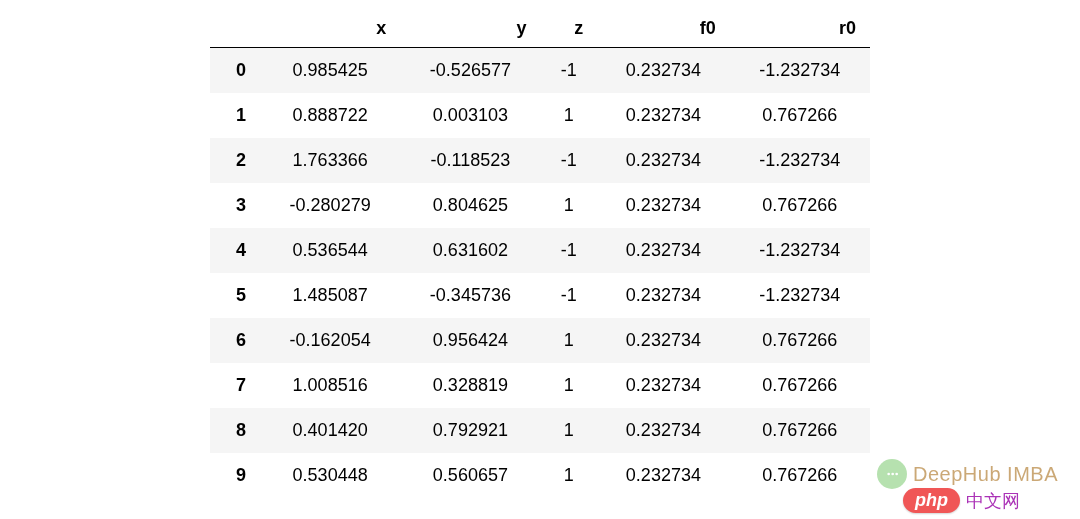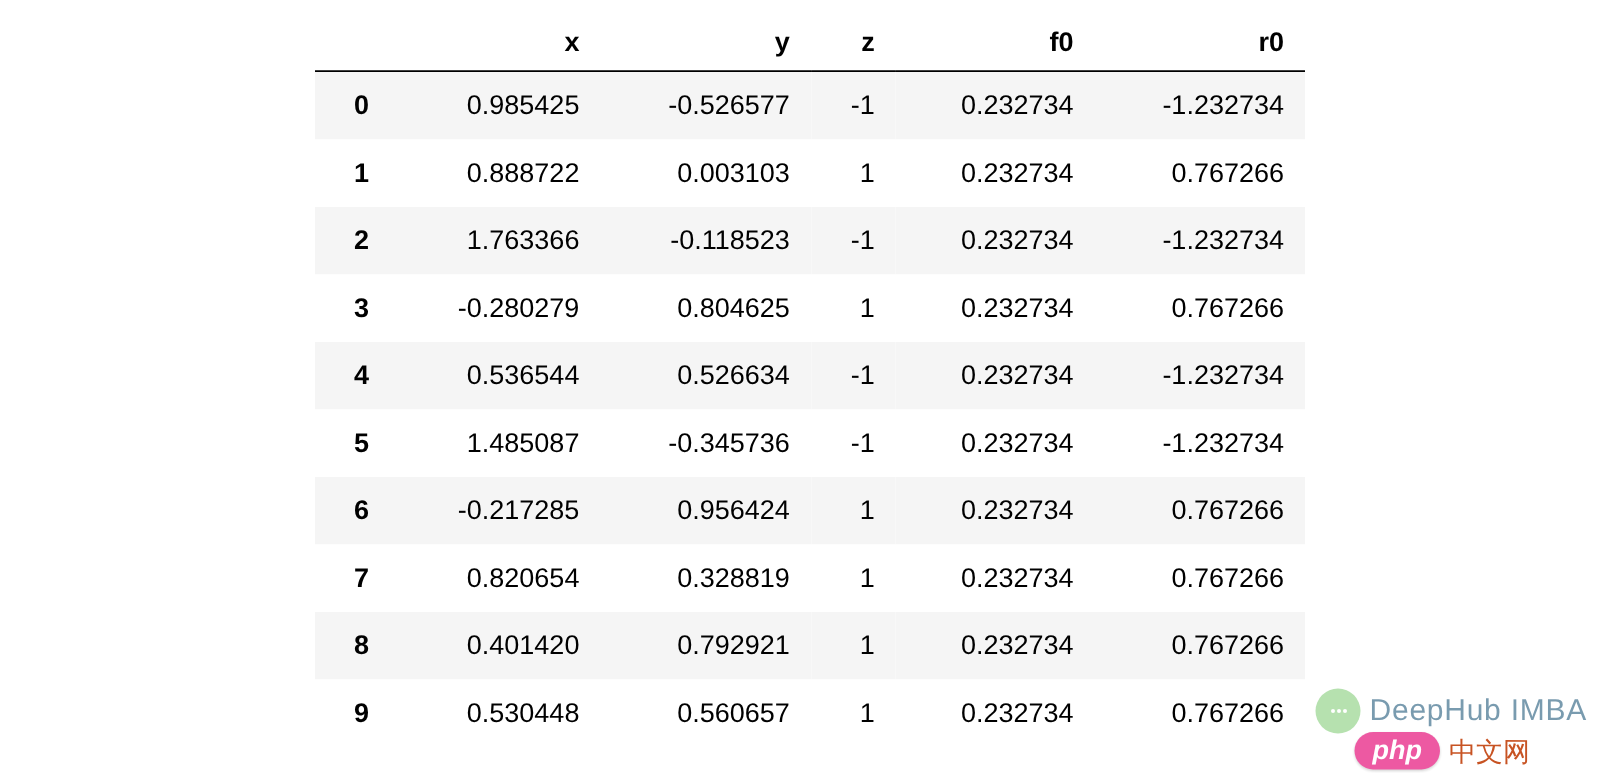--- a/index.html
+++ b/index.html
@@ -29,21 +29,21 @@
     thead th.idx { }
     tbody tr:nth-child(odd) { background: #f5f5f5; }
     tbody tr:nth-child(even) { background: #ffffff; }
     tbody th.rowidx {
       text-align: right;
       font-weight: 700;
       padding: 12px 14px;
       width: 50px;
     }
     tbody td {
-      text-align: right;
+      text-align: center;
       font-weight: 400;
       padding: 12px 14px;
       white-space: nowrap;
     }
     .watermark {
       position: absolute;
       right: 22px;
       bottom: 30px;
       display: flex;
       align-items: center;
@@ -53,45 +53,45 @@
     }
     .wm-bubble {
       width: 30px; height: 30px;
       border-radius: 50%;
       background: #7bc96f;
       display: flex; align-items: center; justify-content: center;
       color: #fff; font-size: 16px;
     }
     .wm-text {
       font-size: 20px;
-      color: #0c4a6e;
+      color: #a16207;
       letter-spacing: 0.5px;
     }
     .php-badge {
       position: absolute;
       right: 60px;
       bottom: 6px;
       display: flex;
       align-items: center;
       gap: 6px;
       opacity: 0.9;
       pointer-events: none;
     }
     .php-pill {
-      background: #ec4899;
+      background: #ef4444;
       color: #fff;
       font-weight: 700;
       font-style: italic;
       font-size: 18px;
       padding: 2px 12px;
       border-radius: 14px;
       box-shadow: 0 1px 2px rgba(0,0,0,0.2);
     }
     .php-cn {
-      color: #c2410c;
+      color: #a21caf;
       font-size: 18px;
     }
   </style>
 </head>
 <body>
 
 <div class="wrap">
   <table>
     <thead>
       <tr>
@@ -132,44 +132,44 @@
           <th class="rowidx">3</th>
           <td>-0.280279</td>
           <td>0.804625</td>
           <td>1</td>
           <td>0.232734</td>
           <td>0.767266</td>
         </tr>
         <tr>
           <th class="rowidx">4</th>
           <td>0.536544</td>
-          <td>0.526634</td>
+          <td>0.631602</td>
           <td>-1</td>
           <td>0.232734</td>
           <td>-1.232734</td>
         </tr>
         <tr>
           <th class="rowidx">5</th>
           <td>1.485087</td>
           <td>-0.345736</td>
           <td>-1</td>
           <td>0.232734</td>
           <td>-1.232734</td>
         </tr>
         <tr>
           <th class="rowidx">6</th>
-          <td>-0.217285</td>
+          <td>-0.162054</td>
           <td>0.956424</td>
           <td>1</td>
           <td>0.232734</td>
           <td>0.767266</td>
         </tr>
         <tr>
           <th class="rowidx">7</th>
-          <td>0.820654</td>
+          <td>1.008516</td>
           <td>0.328819</td>
           <td>1</td>
           <td>0.232734</td>
           <td>0.767266</td>
         </tr>
         <tr>
           <th class="rowidx">8</th>
           <td>0.401420</td>
           <td>0.792921</td>
           <td>1</td>

